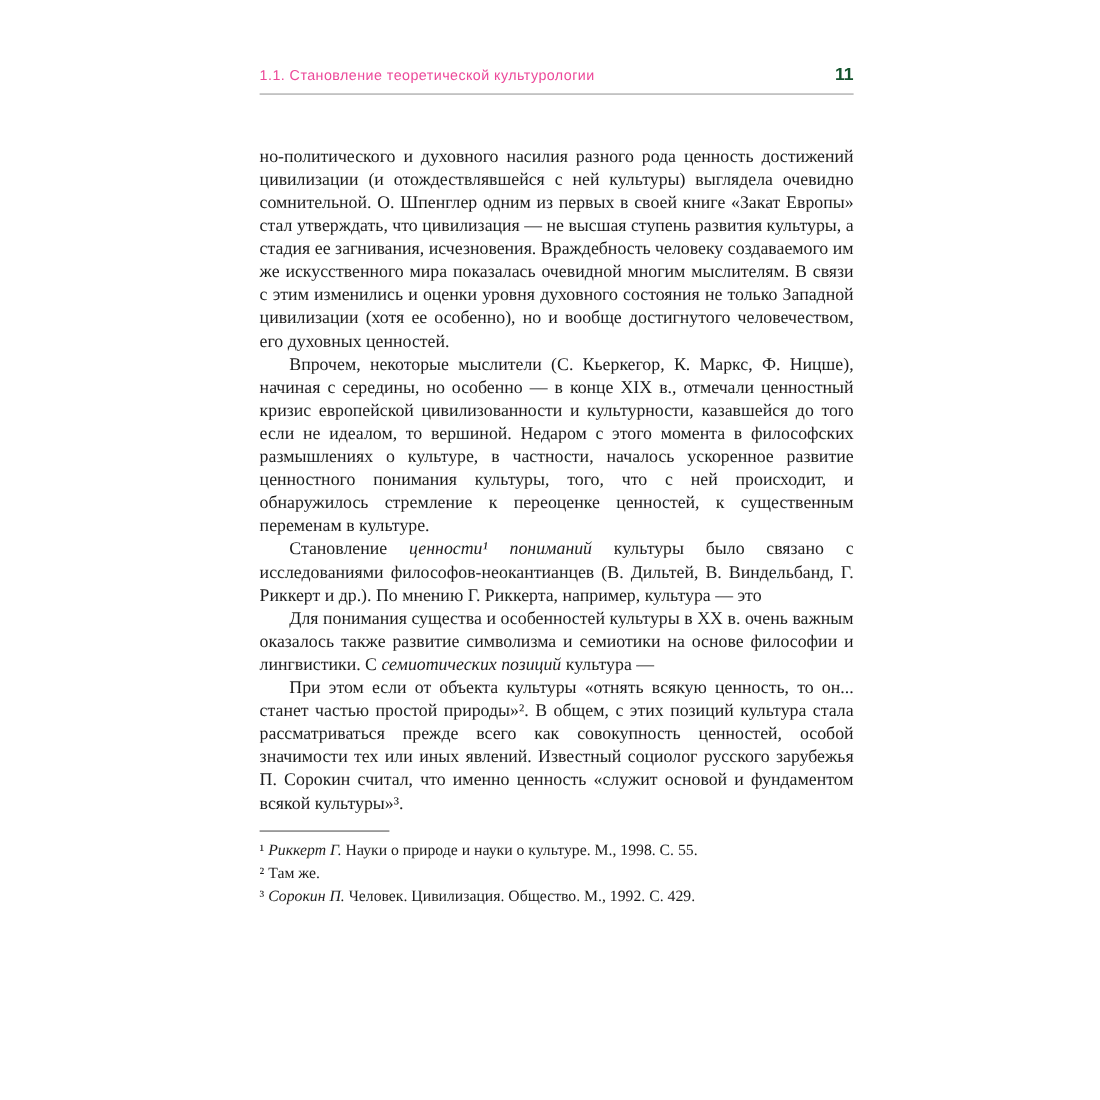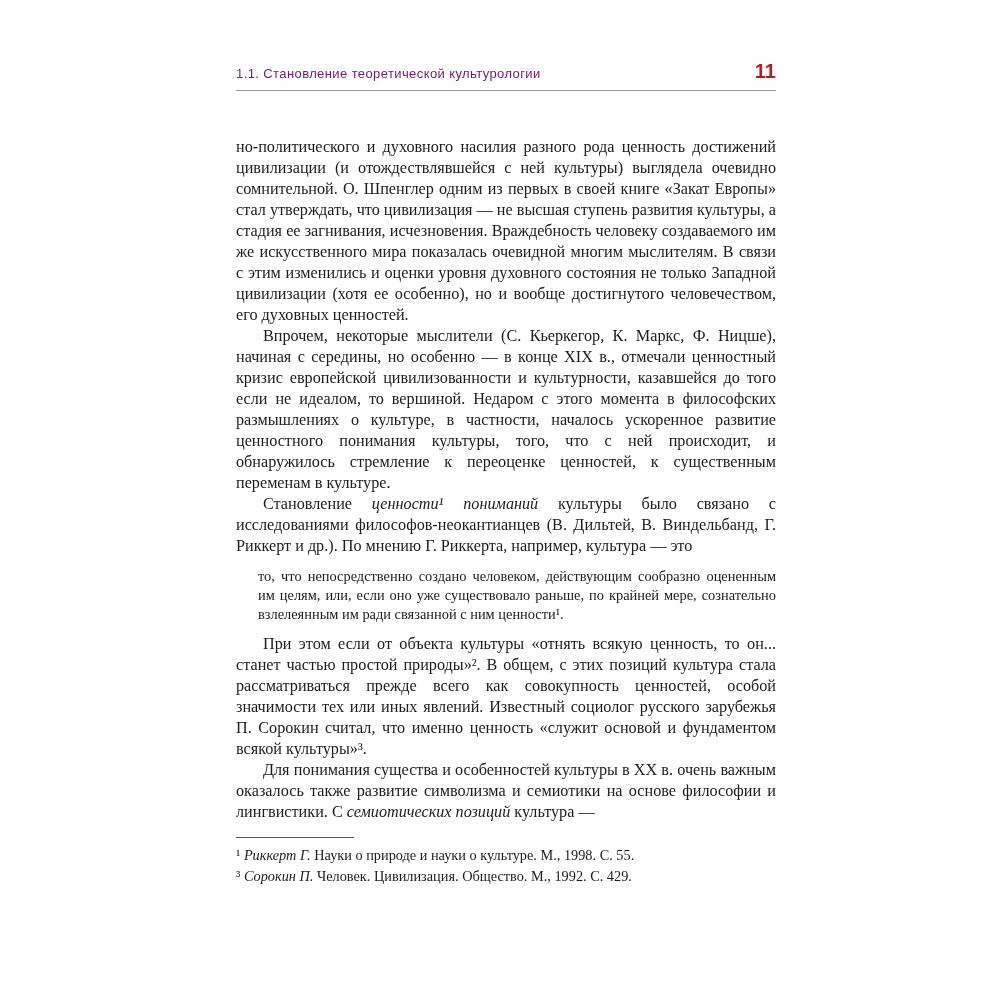--- a/index.html
+++ b/index.html
@@ -24,27 +24,27 @@
   }
   .header {
     display: flex;
     justify-content: space-between;
     align-items: baseline;
   }
   .running {
     font-family: "Liberation Sans", sans-serif;
     font-size: 13px;
     letter-spacing: 0.4px;
-    color: #701a75;
+    color: #ec4899;
   }
   .pagenum {
     font-family: "Liberation Sans", sans-serif;
-    font-size: 20px;
+    font-size: 16px;
     font-weight: bold;
-    color: #b91c1c;
+    color: #14532d;
   }
   .rule {
     border-bottom: 1px solid #9a9a9a;
     margin-top: 7px;
   }
   .body {
     margin-top: 46px;
     font-size: 16.2px;
     line-height: 21px;
     text-align: justify;
@@ -86,25 +86,25 @@
     <div class="header">
       <span class="running">1.1. Становление теоретической культурологии</span>
       <span class="pagenum">11</span>
     </div>
     <div class="rule"></div>
 
     <div class="body">
       <p class="para no-indent">но-политического и духовного насилия разного рода ценность достижений цивилизации (и отождествлявшейся с ней культуры) выглядела очевидно сомнительной. О. Шпенглер одним из первых в своей книге «Закат Европы» стал утверждать, что цивилизация — не высшая ступень развития культуры, а стадия ее загнивания, исчезновения. Враждебность человеку создаваемого им же искусственного мира показалась очевидной многим мыслителям. В связи с этим изменились и оценки уровня духовного состояния не только Западной цивилизации (хотя ее особенно), но и вообще достигнутого человечеством, его духовных ценностей.</p>
       <p class="para">Впрочем, некоторые мыслители (С. Кьеркегор, К. Маркс, Ф. Ницше), начиная с середины, но особенно — в конце XIX в., отмечали ценностный кризис европейской цивилизованности и культурности, казавшейся до того если не идеалом, то вершиной. Недаром с этого момента в философских размышлениях о культуре, в частности, началось ускоренное развитие ценностного понимания культуры, того, что с ней происходит, и обнаружилось стремление к переоценке ценностей, к существенным переменам в культуре.</p>
       <p class="para">Становление <i>ценности¹ пониманий</i> культуры было связано с исследованиями философов-неокантианцев (В. Дильтей, В. Виндельбанд, Г. Риккерт и др.). По мнению Г. Риккерта, например, культура — это</p>
-      <p class="quote">то, что непосредственно создано человеком, действующим сообразно оцененным им целям, или, если оно уже существовало раньше, по крайней мере, сознательно взлелеянным им ради связанной с ним ценности¹.</p>
+      <p class="para">Для понимания существа и особенностей культуры в XX в. очень важным оказалось также развитие символизма и семиотики на основе философии и лингвистики. С <i>семиотических позиций</i> культура —</p>
       <p class="para">При этом если от объекта культуры «отнять всякую ценность, то он... станет частью простой природы»². В общем, с этих позиций культура стала рассматриваться прежде всего как совокупность ценностей, особой значимости тех или иных явлений. Известный социолог русского зарубежья П. Сорокин считал, что именно ценность «служит основой и фундаментом всякой культуры»³.</p>
-      <p class="para">Для понимания существа и особенностей культуры в XX в. очень важным оказалось также развитие символизма и семиотики на основе философии и лингвистики. С <i>семиотических позиций</i> культура —</p>
     </div>
 
     <div class="footnotes">
       <div class="fn-rule"></div>
       <p class="fn">¹ <i>Риккерт Г.</i> Науки о природе и науки о культуре. М., 1998. С. 55.</p>
+      <p class="fn">² Там же.</p>
       <p class="fn">³ <i>Сорокин П.</i> Человек. Цивилизация. Общество. М., 1992. С. 429.</p>
     </div>
 
   </div>
 </div>
 
 </body></html>

